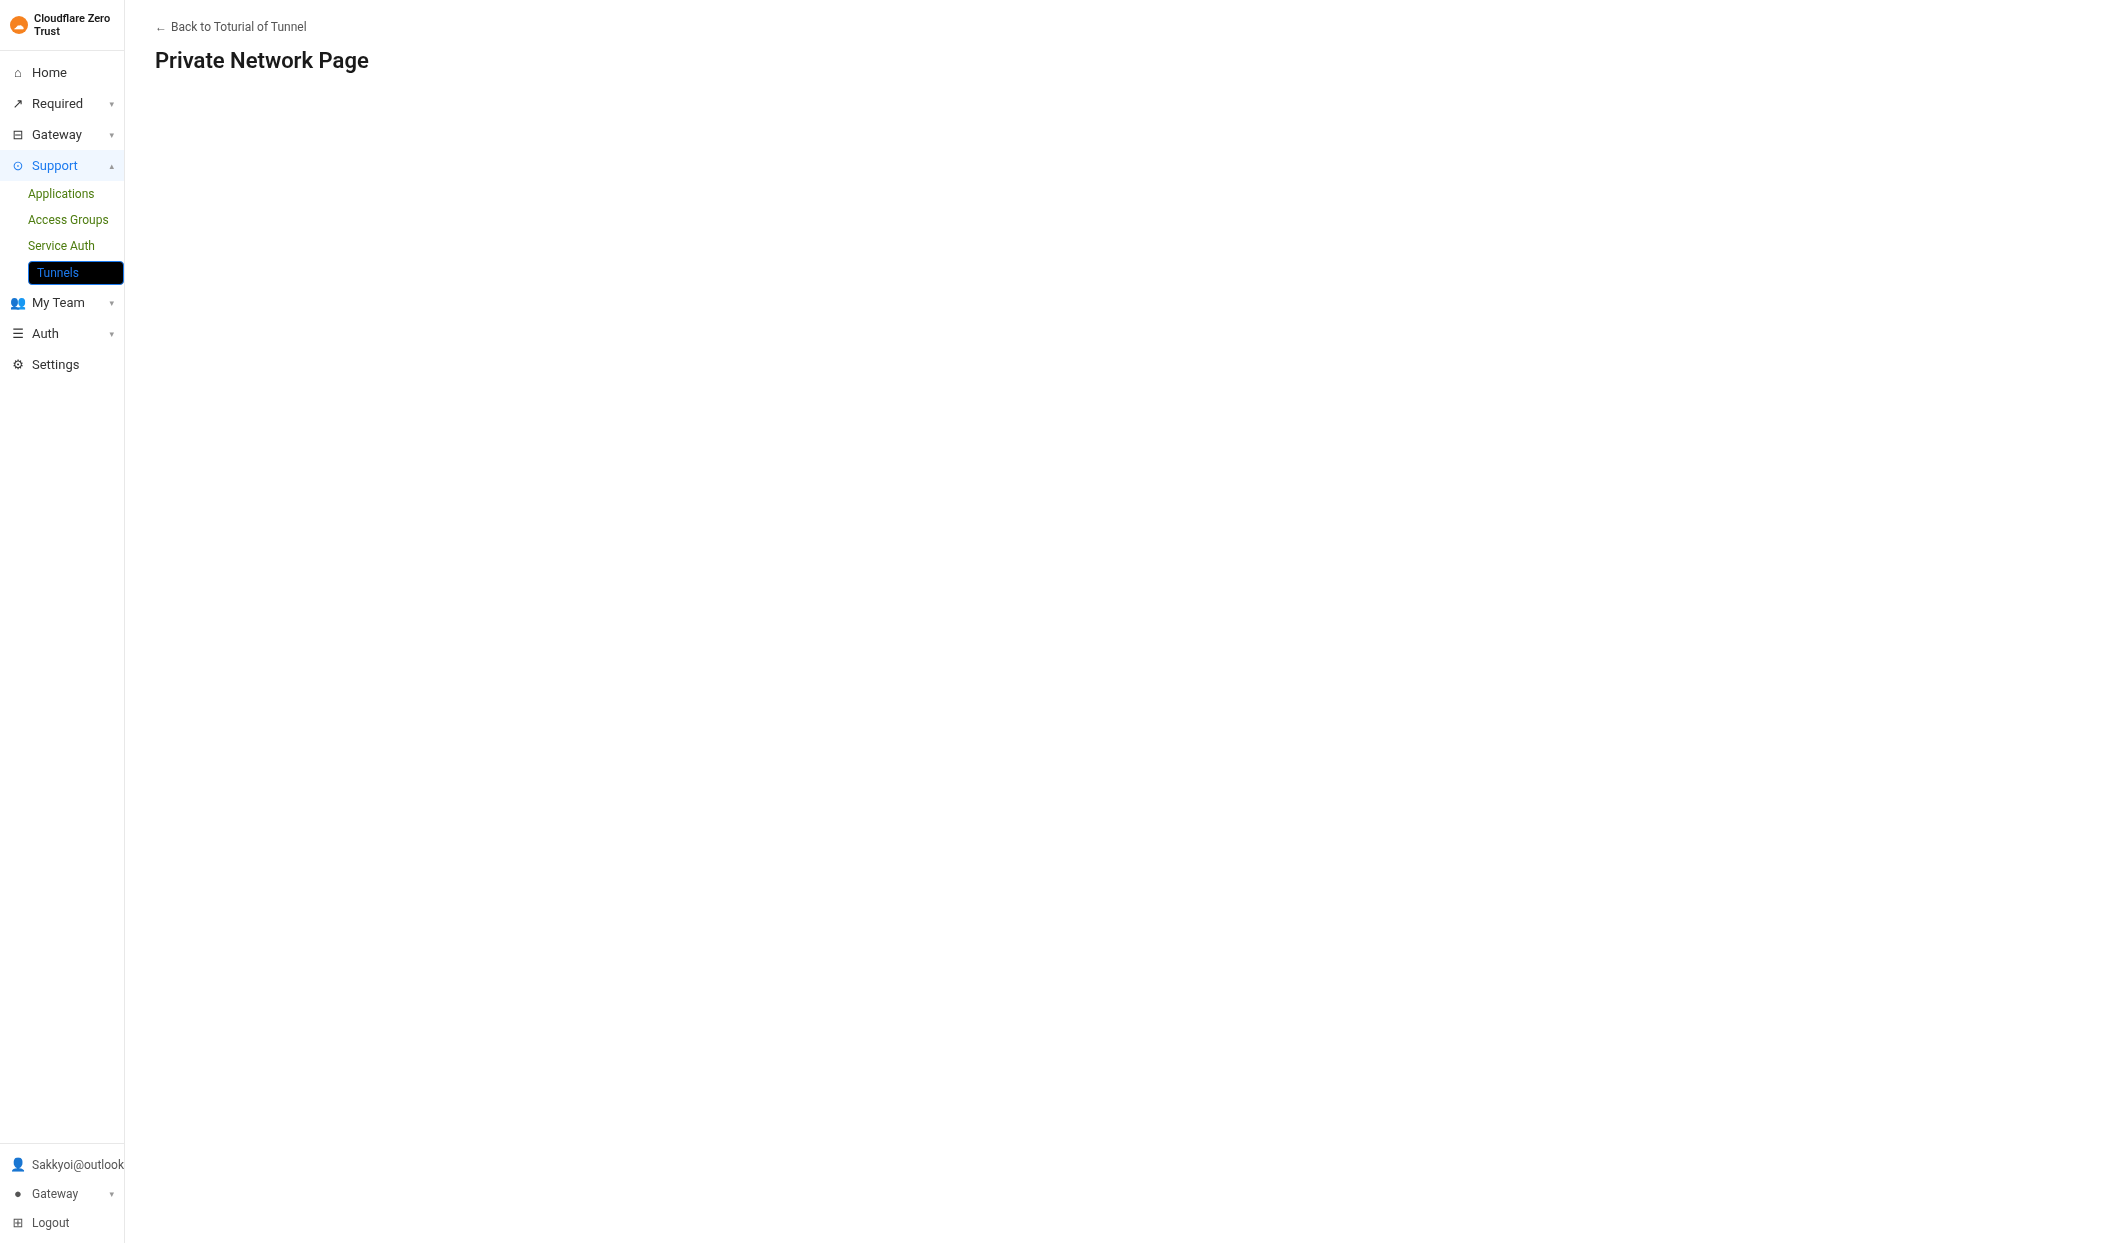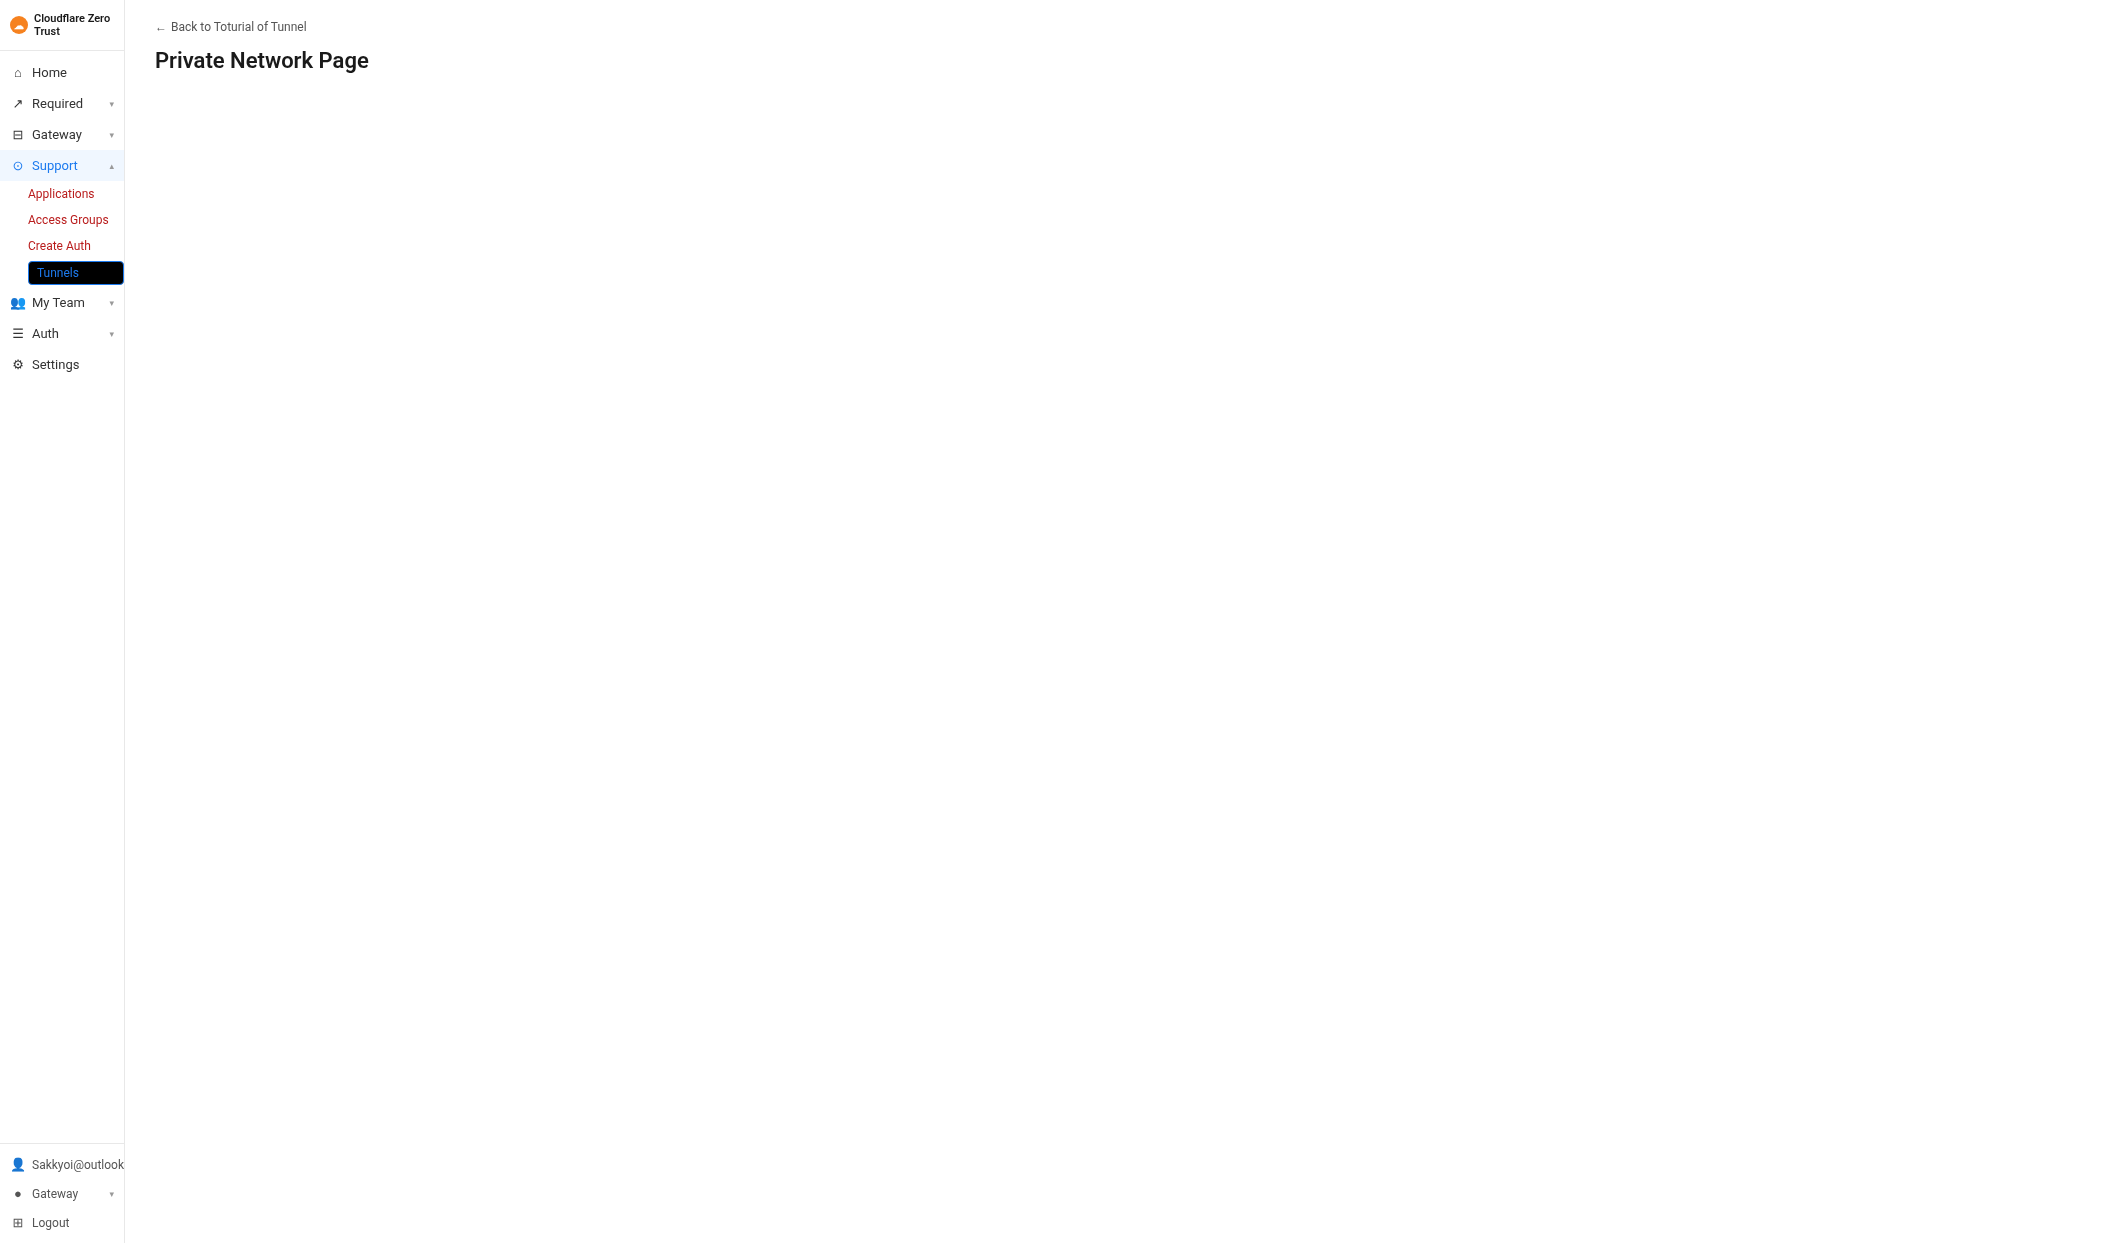--- a/index.html
+++ b/index.html
@@ -87,21 +87,21 @@
       color: #999;
     }
 
     .nav-sub {
       padding-left: 28px;
     }
 
     .nav-sub-item {
       padding: 6px 10px 6px 0;
       cursor: pointer;
-      color: #b91c1c;
+      color: #4d7c0f;
       font-size: 12px;
     }
 
     .nav-sub-item.active-sub {
       background: #000000;
       border-radius: 4px;
       color: #1d7bef;
       border: 1px solid #1d7bef;
       padding: 4px 8px;
       margin: 2px 0;
@@ -253,21 +253,21 @@
     </div>
 
     <div class="nav-sub">
       <div class="nav-sub-item">
         <span>Applications</span>
       </div>
       <div class="nav-sub-item">
         <span>Access Groups</span>
       </div>
       <div class="nav-sub-item">
-        <span>Create Auth</span>
+        <span>Service Auth</span>
       </div>
       <div class="nav-sub-item active-sub">
         <span>Tunnels</span>
       </div>
     </div>
 
     <div class="nav-item">
       <div class="nav-item-left">
         <span class="nav-icon">👥</span>
         <span>My Team</span>

